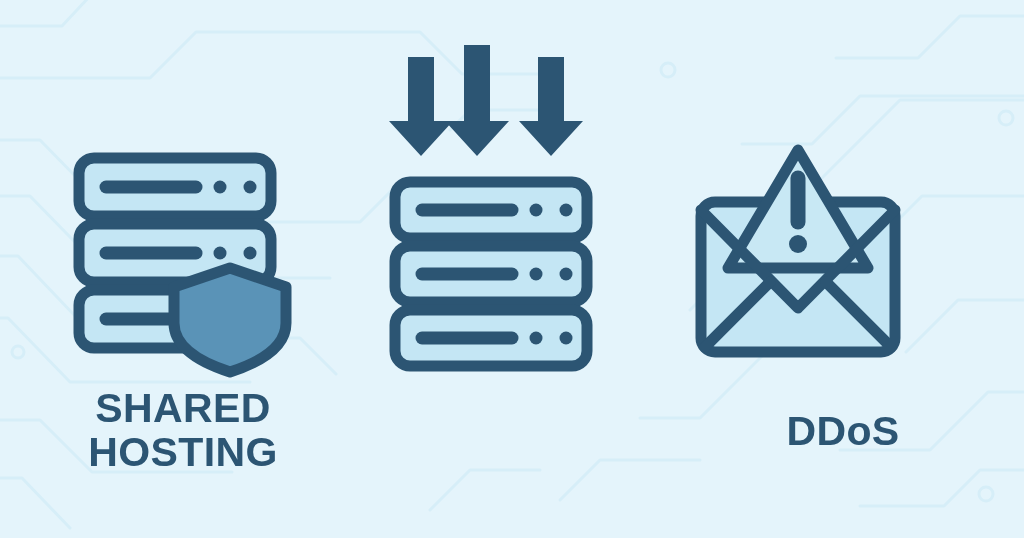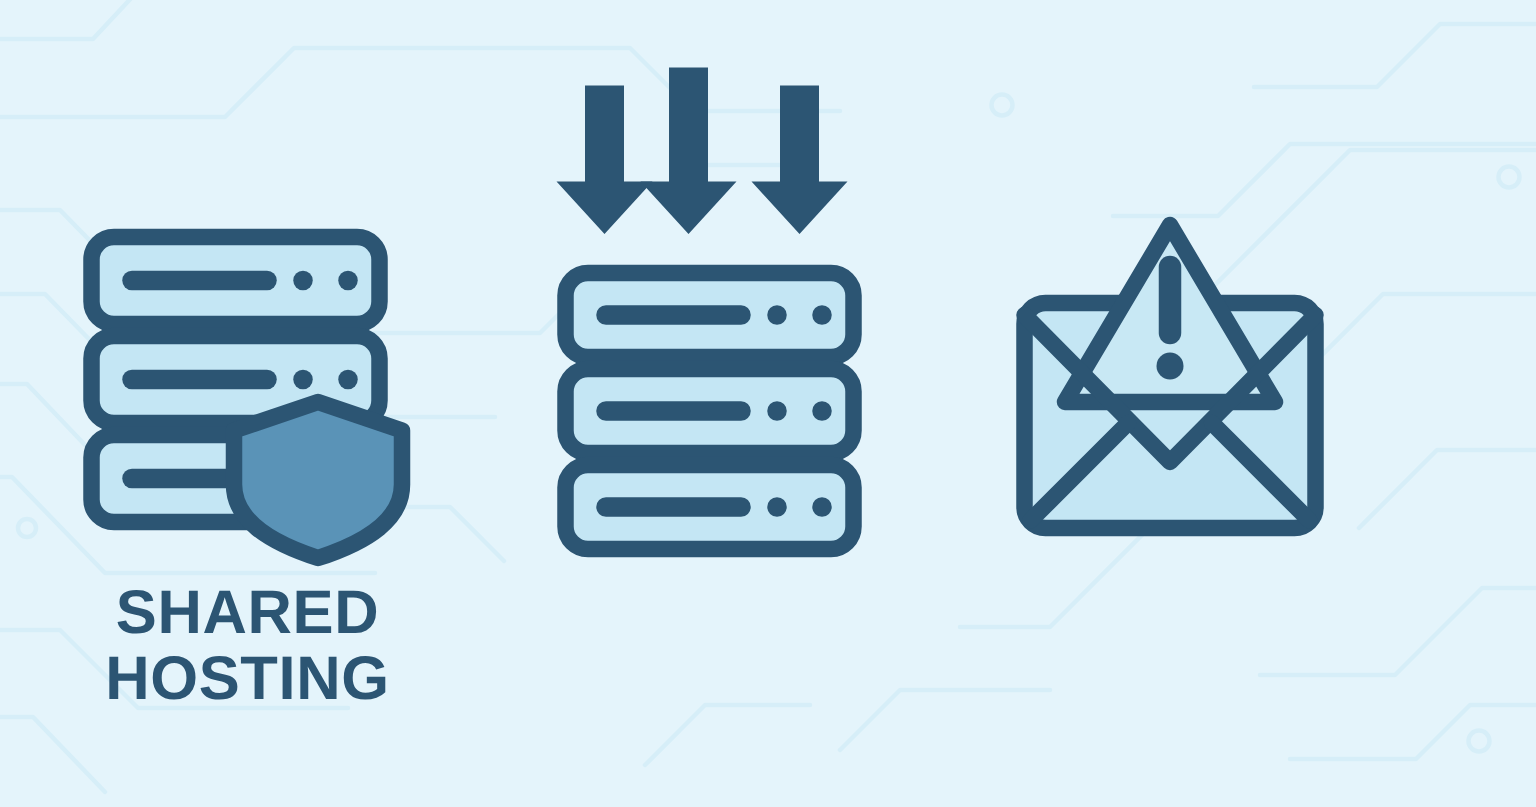--- a/index.html
+++ b/index.html
@@ -29,20 +29,21 @@
     pointer-events: none;
   }
   .panel {
     position: absolute;
     top: 0;
     height: 481px;
     display: flex;
     flex-direction: column;
     align-items: center;
     justify-content: flex-start;
+    margin-left: 18px;
   }
   #panel-shared-hosting { left: 0px;   width: 330px; }
   #panel-ddos          { left: 330px; width: 330px; }
   #panel-phishing      { left: 660px; width: 364px; }
 
   .art {
     position: absolute;
     left: 0;
     top: 0;
   }
@@ -157,20 +158,21 @@
           <circle cx="218" cy="274" r="6.5" fill="#2c5573" stroke="none"></circle>
         </g>
         <g>
           <rect x="47" y="310" width="192" height="56" rx="15" ry="15" fill="#c4e6f4"></rect>
           <line x1="74" y1="338" x2="164" y2="338" stroke-width="13"></line>
           <circle cx="188" cy="338" r="6.5" fill="#2c5573" stroke="none"></circle>
           <circle cx="218" cy="338" r="6.5" fill="#2c5573" stroke="none"></circle>
         </g>
       </g>
     </svg>
+    <div class="caption" id="caption-ddos">DDoS</div>
   </div>
 
   <div class="panel" id="panel-phishing">
     <svg class="art" width="364" height="409" viewBox="0 0 364 409">
       <g stroke="#2c5573" stroke-width="11" stroke-linecap="round" stroke-linejoin="round">
 
         <rect x="23" y="202" width="194" height="150" rx="14" ry="14" fill="#c4e6f4"></rect>
 
         <path d="M 120 150 L 190 268 L 50 268 Z" fill="#c8e8f4" stroke-linejoin="round"></path>
 

